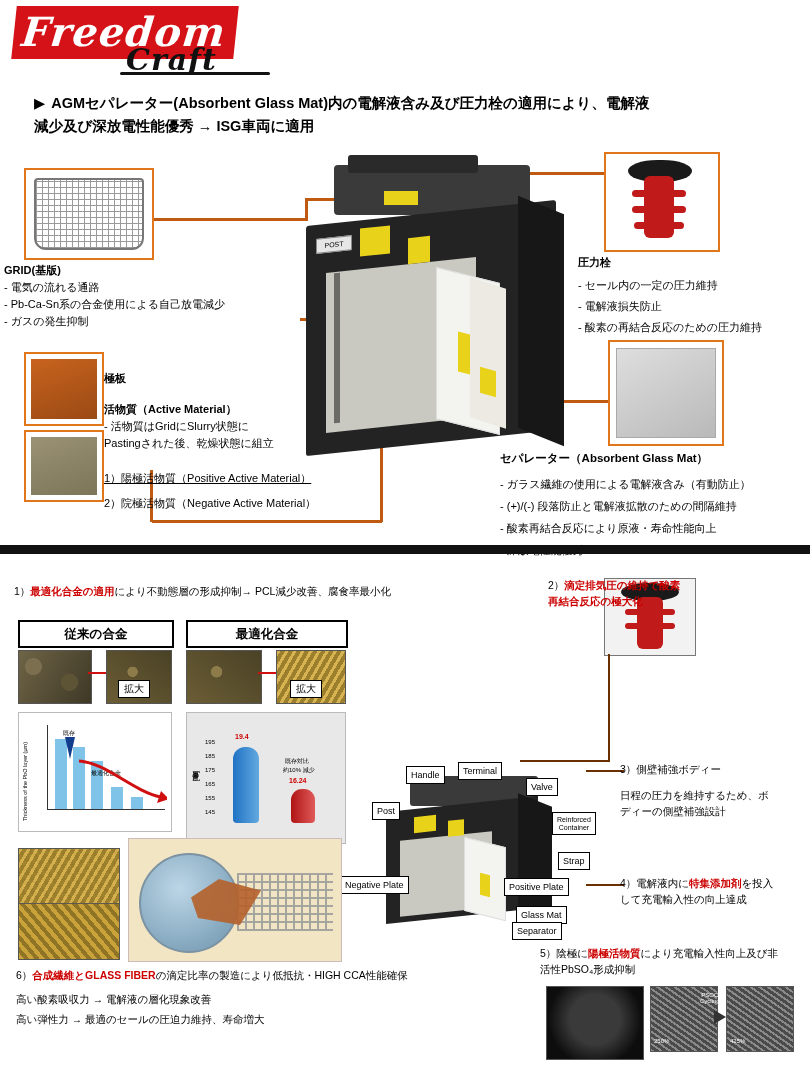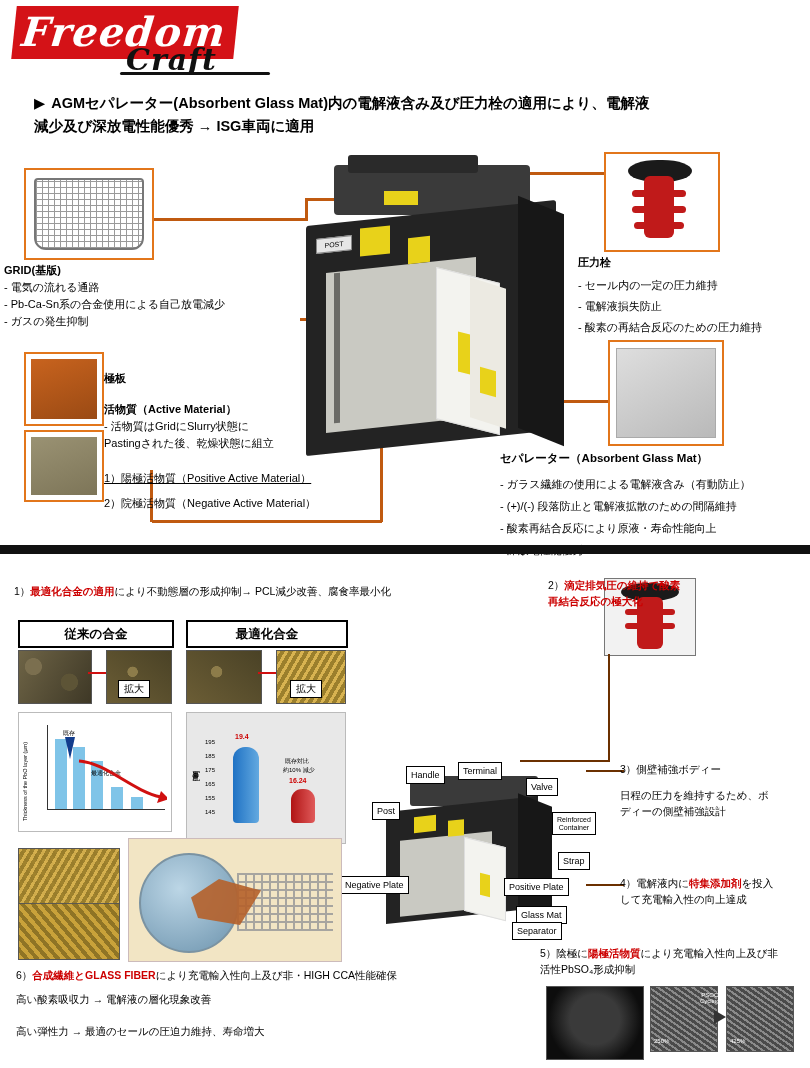--- a/index.html
+++ b/index.html
@@ -337,18 +337,18 @@
   <div class="photo ph-gold" style="left:18px;top:848px;width:100px;height:110px;"></div>
   <div class="photo ph-gold2" style="left:18px;top:848px;width:100px;height:54px;opacity:.9;"></div>
 
   <div style="position:absolute;left:128px;top:838px;width:212px;height:122px;background:#f2e5c4;border:1px solid #cbb;">
     <div style="position:absolute;left:10px;top:14px;width:96px;height:96px;border-radius:50%;background:radial-gradient(circle at 40% 35%,#bcd6e6,#6c93ad);border:2px solid #7b93a2;"></div>
     <div style="position:absolute;left:108px;top:34px;width:96px;height:58px;background:repeating-linear-gradient(90deg,#9a9a9a 0 2px,transparent 2px 8px),repeating-linear-gradient(0deg,#9a9a9a 0 2px,transparent 2px 8px);opacity:.85;"></div>
     <div style="position:absolute;left:62px;top:40px;width:70px;height:46px;background:#b5612a;clip-path:polygon(0 40%,40% 0,100% 25%,70% 100%,10% 85%);opacity:.9;"></div>
   </div>
 
   <div class="sm" style="position:absolute;left:16px;top:968px;width:520px;">
-    <span>6）</span><span class="red">合成繊維とGLASS FIBER</span><span>により充電輸入性向上及び非・HIGH  CCA性能確保</span>
+    <span>6）</span><span class="red">合成繊維とGLASS FIBER</span><span>の滴定比率の製造により低抵抗・HIGH  CCA性能確保</span>
     <div style="margin-top:8px;">高い酸素吸収力 → 電解液の層化現象改善</div>
-    <div style="margin-top:16px;">高い弾性力 → 最適のセールの圧迫力維持、寿命増大</div>
+    <div style="margin-top:4px;">高い弾性力 → 最適のセールの圧迫力維持、寿命増大</div>
   </div>
 
 </div>
 
 </body></html>

